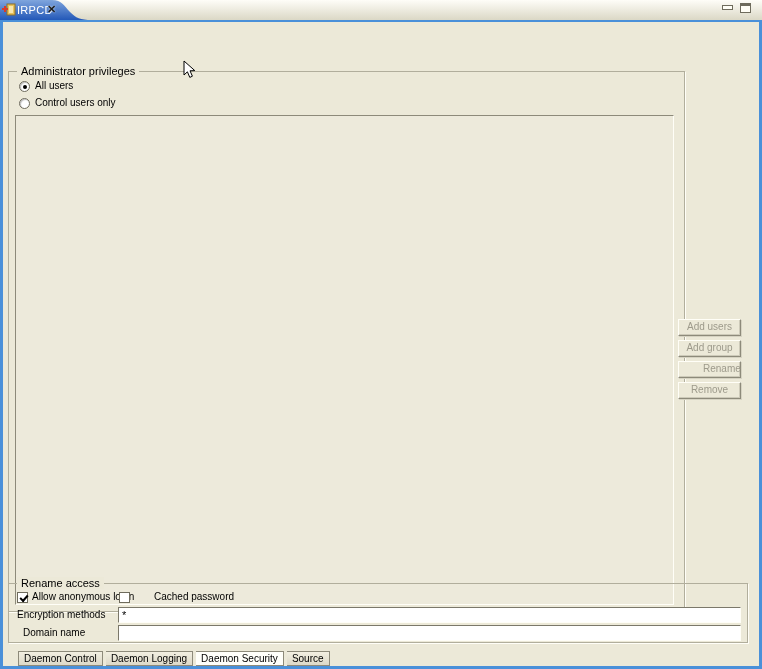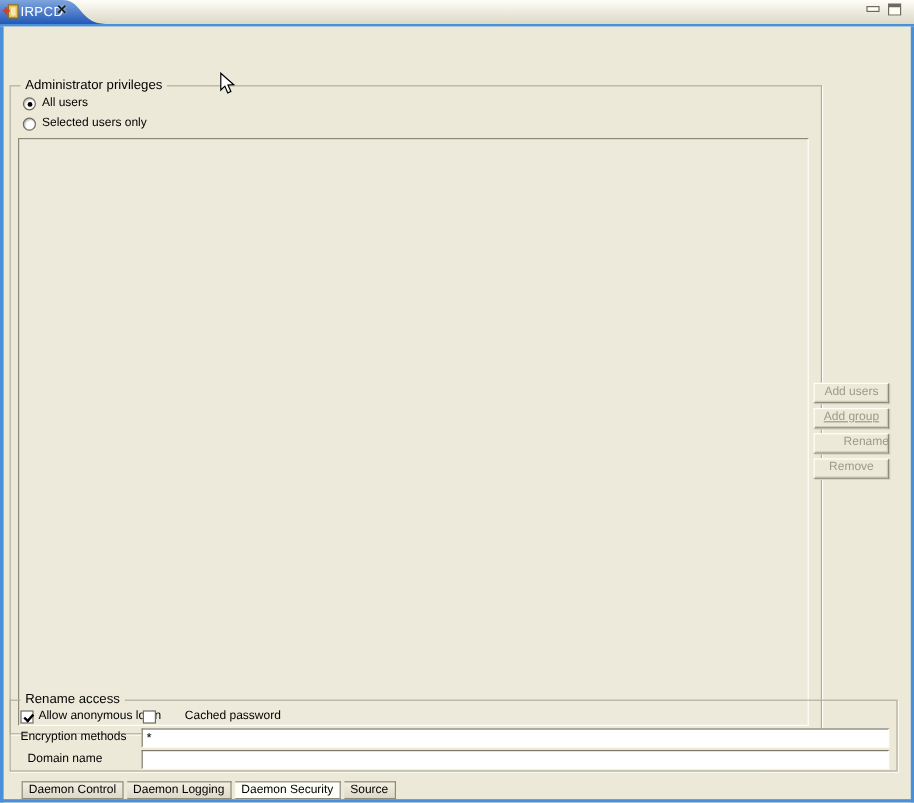--- a/index.html
+++ b/index.html
@@ -109,26 +109,26 @@
   <div class="frame-right"></div>
   <div class="frame-bottom"></div>
 
   <div class="group admin-group">
     <span class="group-label">Administrator privileges</span>
 
     <span class="radio checked" style="left:10px; top:9px;"></span>
     <span class="ctrl-label" style="left:26px; top:8px;">All users</span>
 
     <span class="radio" style="left:10px; top:26px;"></span>
-    <span class="ctrl-label" style="left:26px; top:25px;">Selected users only</span>
+    <span class="ctrl-label" style="left:26px; top:25px;">Control users only</span>
 
     <div class="user-list"></div>
 
     <div class="btn" style="top:247px;">Add users</div>
-    <div class="btn" style="top:268px;text-decoration:underline;">Add group</div>
+    <div class="btn" style="top:268px;">Add group</div>
     <div class="btn" style="top:289px;padding-left:24px;">Rename</div>
     <div class="btn" style="top:310px;">Remove</div>
   </div>
 
   <div class="group machine-group">
     <span class="group-label">Rename access</span>
 
     <span class="checkbox checked" style="left:8px; top:8px;"></span>
     <span class="ctrl-label" style="left:23px; top:7px;">Allow anonymous login</span>
 

